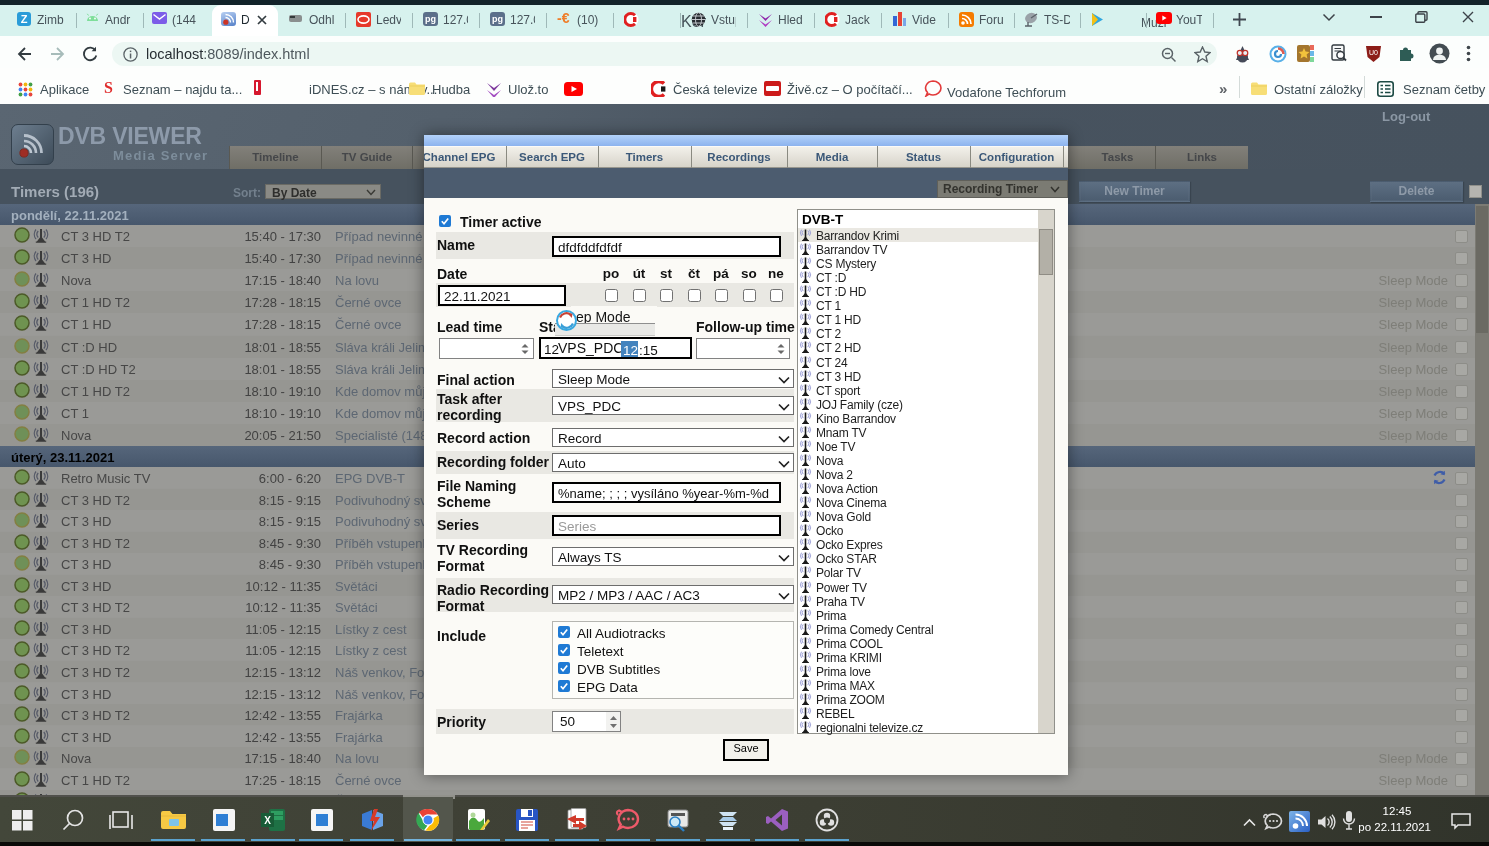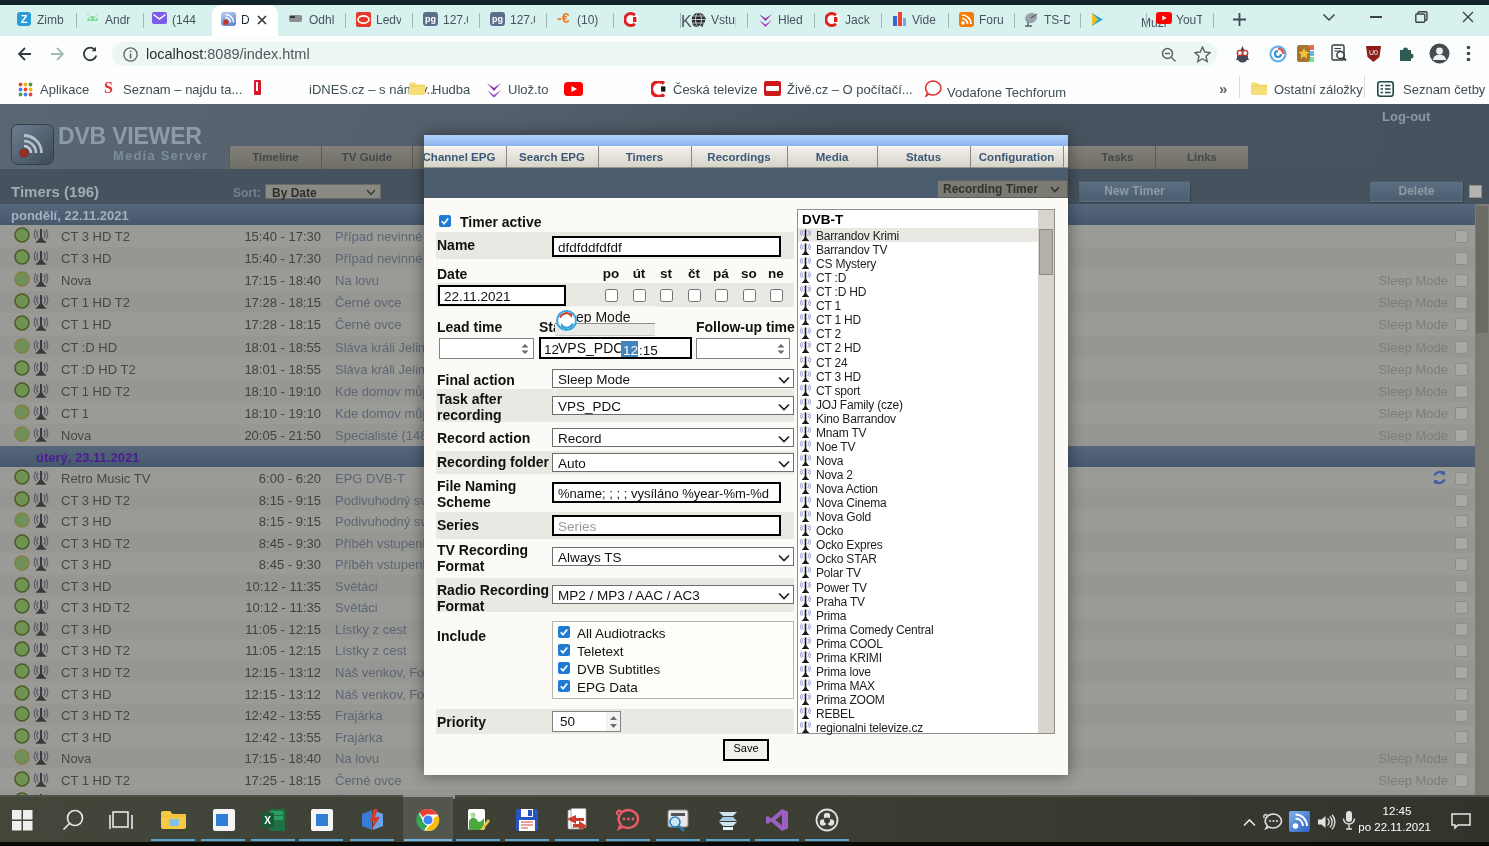--- a/index.html
+++ b/index.html
@@ -428,21 +428,21 @@
       <path d="M5.5 15 L9.3 10 L10.7 10 L14.5 15 Z M4.8 14.6 H15.2 V15.8 H4.8 Z" fill="#3a3a3a"></path>
       <path d="M7.2 4 a5 5 0 0 0 0 6.5 M5 2.5 a7.5 7.5 0 0 0 0 9.5" stroke="#565a68" stroke-width="1.3" fill="none"></path>
       <path d="M12.8 4 a5 5 0 0 1 0 6.5 M15 2.5 a7.5 7.5 0 0 1 0 9.5" stroke="#565a68" stroke-width="1.3" fill="none"></path>
     </svg>
 <div class="a nowrap" style="left:61px;top:323.90000000000003px;font-size:13px;color:#474747;">Nova</div>
 <div class="a nowrap" style="left:201px;top:323.90000000000003px;width:120px;text-align:right;font-size:13px;color:#424242;">20:05 - 21:50</div>
 <div class="a nowrap" style="left:335px;top:323.90000000000003px;width:140px;overflow:hidden;font-size:13px;color:#5d6773;">Specialisté (148</div>
 <div class="a nowrap" style="left:1330px;top:323.90000000000003px;width:118px;text-align:right;font-size:13px;color:#7e7e78;">Sleep Mode</div>
 <div class="a" style="left:1455px;top:324.90000000000003px;width:11px;height:11px;background:#a8a8a4;border:1px solid #8d8d88;border-radius:2px;"></div>
 <div class="a" style="left:0;top:342px;width:1475px;height:21px;background:linear-gradient(#56667b,#47576c);"></div>
-<div class="a b nowrap" style="left:11px;top:346px;font-size:13px;color:#4c1d95;margin-left:25px;">úterý, 23.11.2021</div>
+<div class="a b nowrap" style="left:11px;top:346px;font-size:13px;color:#000000;">úterý, 23.11.2021</div>
 <div class="a" style="left:0;top:363.0px;width:1475px;height:21px;background:#9a9a97;"></div>
 <svg class="a" style="left:14px;top:365.0px" width="16" height="16">
       <circle cx="8" cy="8" r="7" fill="#6f9350" stroke="#4c5a28" stroke-width="1.5"></circle>
     </svg>
 <svg class="a" style="left:31px;top:365.0px" width="20" height="17">
       <rect x="9" y="2" width="2" height="10" fill="#3a3a3a"></rect>
       <path d="M5.5 15 L9.3 10 L10.7 10 L14.5 15 Z M4.8 14.6 H15.2 V15.8 H4.8 Z" fill="#3a3a3a"></path>
       <path d="M7.2 4 a5 5 0 0 0 0 6.5 M5 2.5 a7.5 7.5 0 0 0 0 9.5" stroke="#565a68" stroke-width="1.3" fill="none"></path>
       <path d="M12.8 4 a5 5 0 0 1 0 6.5 M15 2.5 a7.5 7.5 0 0 1 0 9.5" stroke="#565a68" stroke-width="1.3" fill="none"></path>
     </svg>

